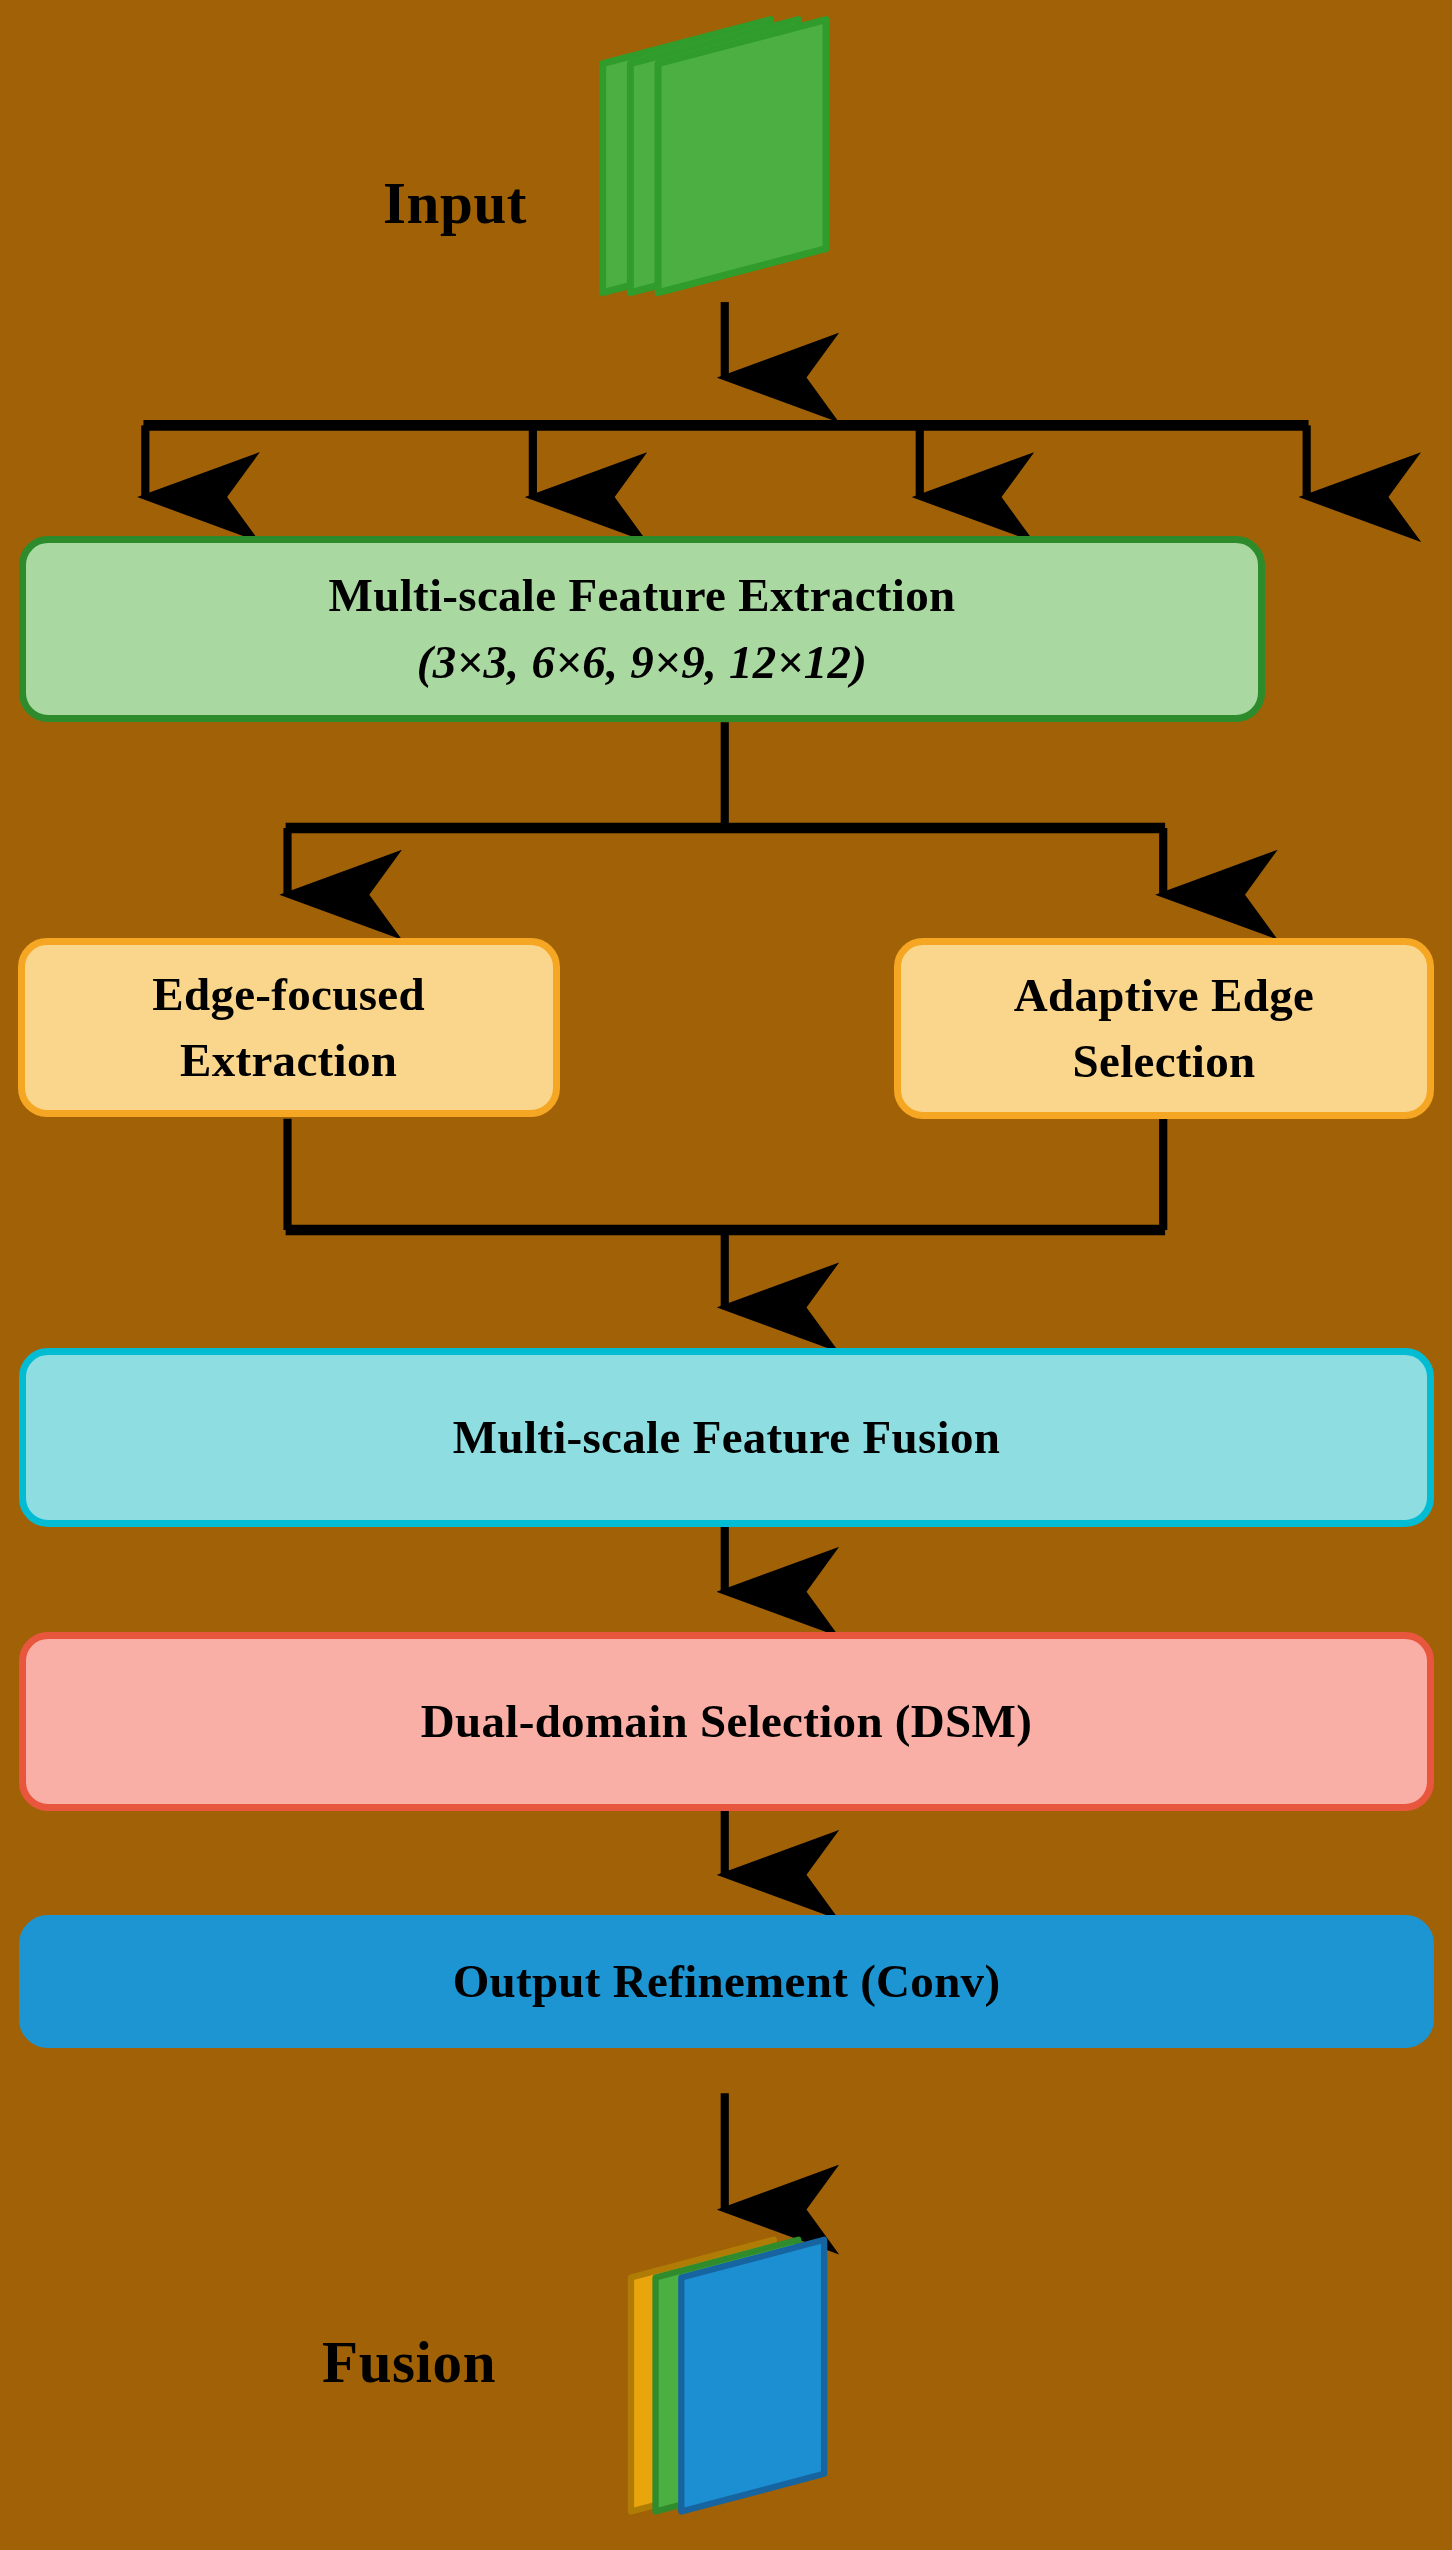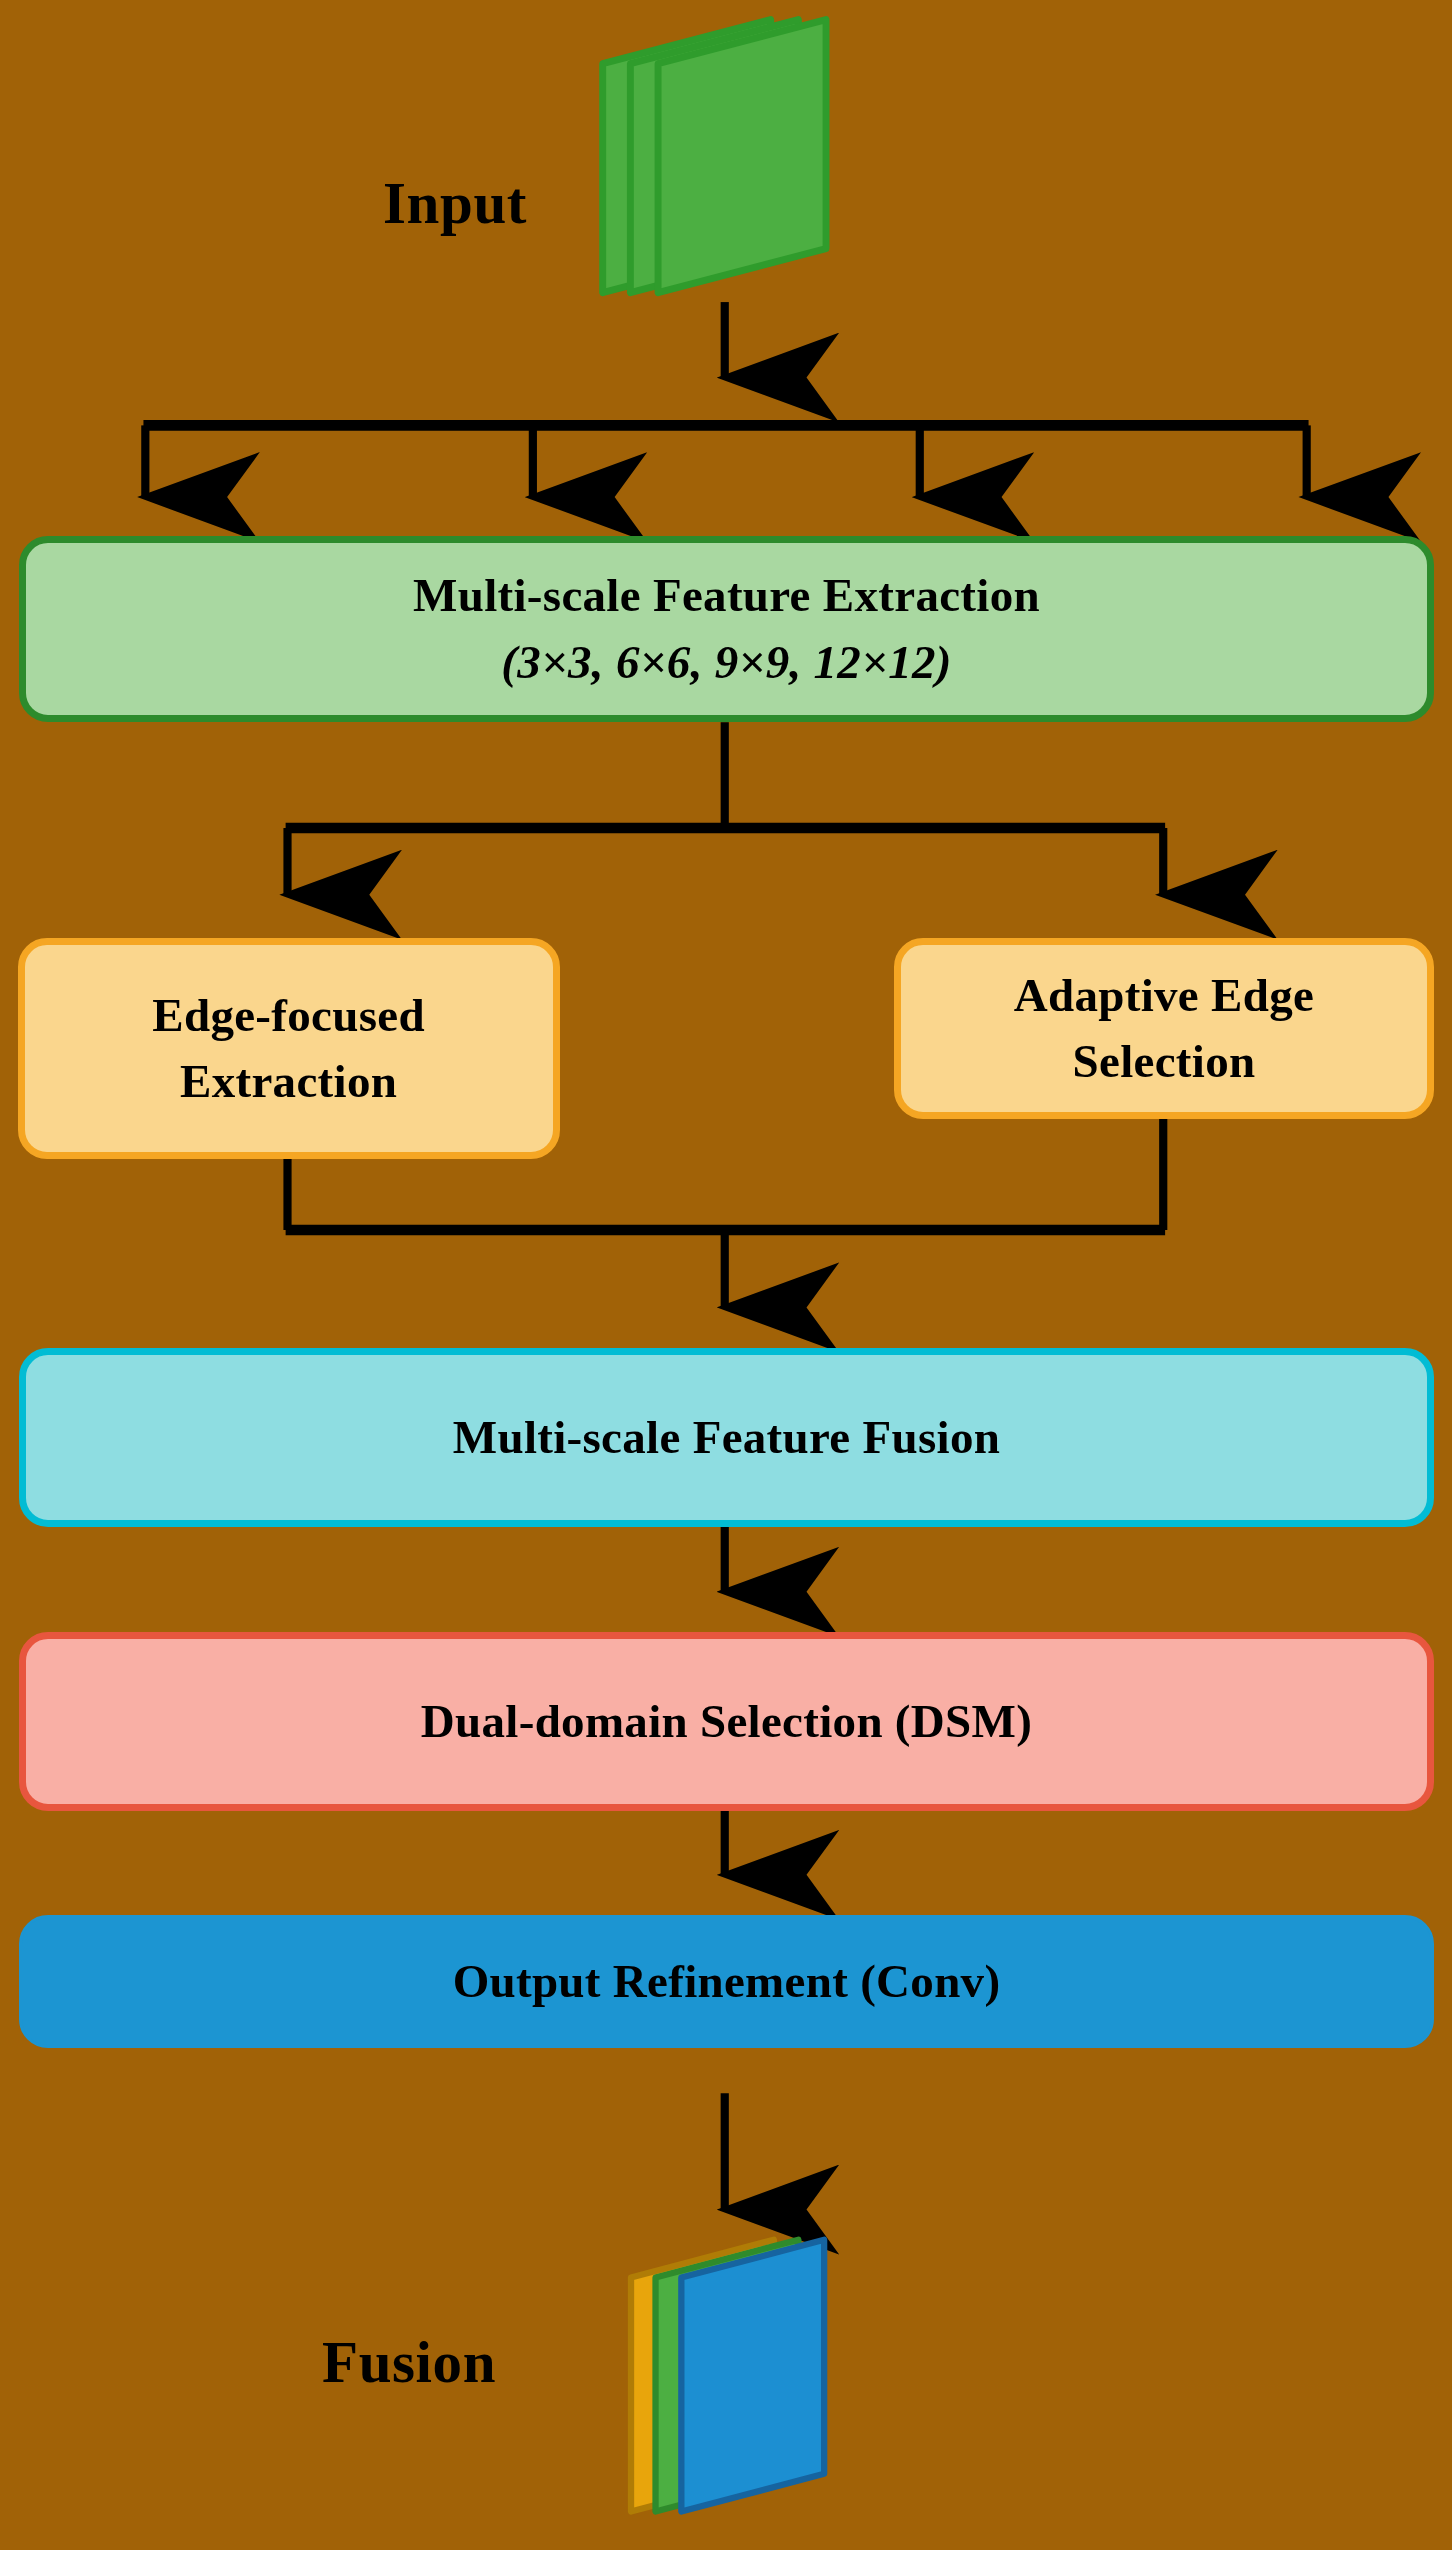--- a/index.html
+++ b/index.html
@@ -40,30 +40,30 @@
     line-height: 1.22;
     letter-spacing: 0.3px;
     z-index: 4;
   }
   .node-box .line {
     display: block;
     white-space: nowrap;
   }
 
   #box-mse {
-    left: 19px;  top: 536px;  width: 1415px; height: 186px;
+    left: 19px;  top: 536px;  width: 1246px; height: 186px;
     background: #a9d8a1;
     border-color: #2d8b2c;
     border-width: 7px;
     font-size: 47px;
   }
   #box-mse .line + .line { margin-top: 10px; font-style: italic; }
 
   #box-efe {
-    left: 17.6px;  top: 938px; width: 542px;  height: 221px;
+    left: 17.6px;  top: 938px; width: 542px;  height: 179px;
     background: #fad68d;
     border-color: #f5a623;
     border-width: 7px;
     font-size: 47px;
   }
   #box-efe .line + .line { margin-top: 8.8px; }
 
   #box-aes {
     left: 894px; top: 938px; width: 540px;  height: 181px;
     background: #fad68d;

